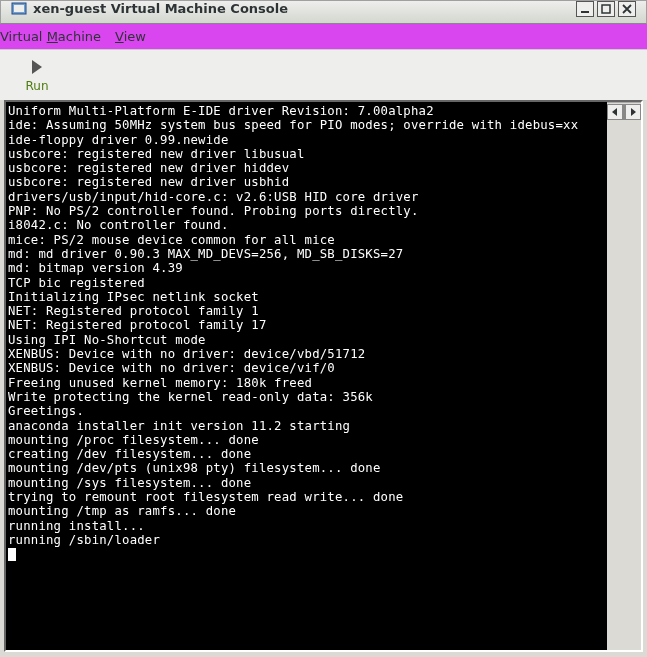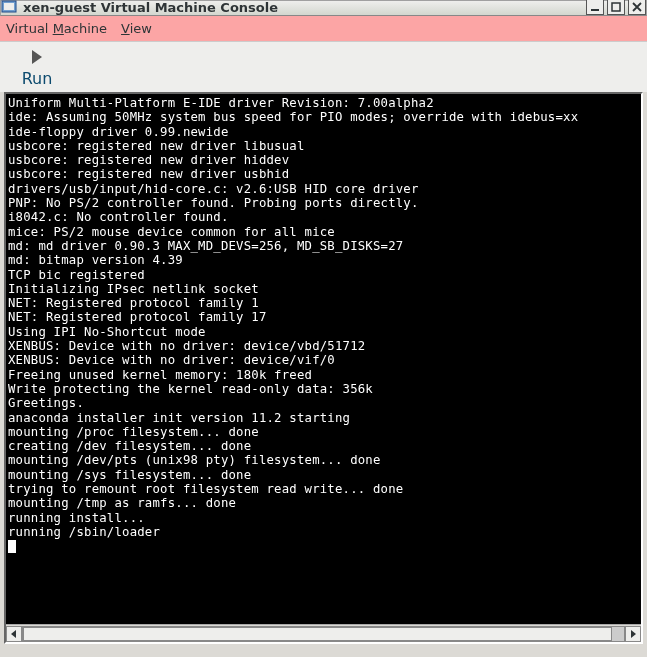--- a/index.html
+++ b/index.html
@@ -8,24 +8,24 @@
       background: #dcdad5;
       width: 647px;
       height: 657px;
       overflow: hidden;
       font-size: 13px;
     }
     .titlebar {
       background: linear-gradient(to bottom, #eeeeec, #d3d7cf);
       border: 1px solid #a0a0a0;
       border-bottom: 1px solid #888;
-      height: 16px;
-      display: flex;
-      align-items: flex-end;
-      padding: 0 0;
+      height: 24px;
+      display: flex;
+      align-items: flex-start;
+      padding: 0 10px;
     }
     .titlebar-icon {
       width: 16px; height: 16px;
       margin-right: 6px;
       display: inline-flex;
       align-items: center; justify-content: center;
     }
     .titlebar-title {
       flex: 1;
       font-weight: bold;
@@ -37,25 +37,25 @@
       width: 18px; height: 16px;
       border: 1px solid #555;
       background: #eeeeec;
       display: inline-flex;
       align-items: center; justify-content: center;
       font-size: 11px;
       cursor: pointer;
     }
     .tb-btn svg { width: 10px; height: 10px; }
     .menubar {
-      background: #fca5a5;
+      background: #d946ef;
       height: 26px;
       display: flex;
       align-items: center;
-      padding: 0 6px;
+      padding: 0 0;
       gap: 14px;
       border-bottom: 1px solid #ccc;
     }
     .menu-item {
       color: #2e3436;
       cursor: pointer;
       font-size: 13px;
     }
     .menu-item u { text-decoration: underline; }
     .toolbar {
@@ -74,33 +74,33 @@
       gap: 2px;
       cursor: pointer;
       min-width: 54px;
       padding: 2px 4px;
     }
     .tool-btn .icon-slot {
       height: 20px;
       display: flex; align-items: center; justify-content: center;
     }
     .tool-btn .label {
-      font-size: 16px;
-      color: #0c4a6e;
+      font-size: 12px;
+      color: #4d7c0f;
     }
     .console-wrap {
       margin: 0 4px 4px 4px;
       border: 2px solid #888;
       border-top-color: #666;
       border-left-color: #666;
       border-right-color: #fff;
       border-bottom-color: #fff;
       height: 552px;
       display: flex;
-      flex-direction: column;
+      flex-direction: row;
       background: #dcdad5;
     }
     .console {
       background: #000;
       color: #fff;
       font-family: "DejaVu Sans Mono","Liberation Mono","Courier New",monospace;
       font-size: 12.3px;
       line-height: 14.3px;
       white-space: pre;
       overflow: hidden;

